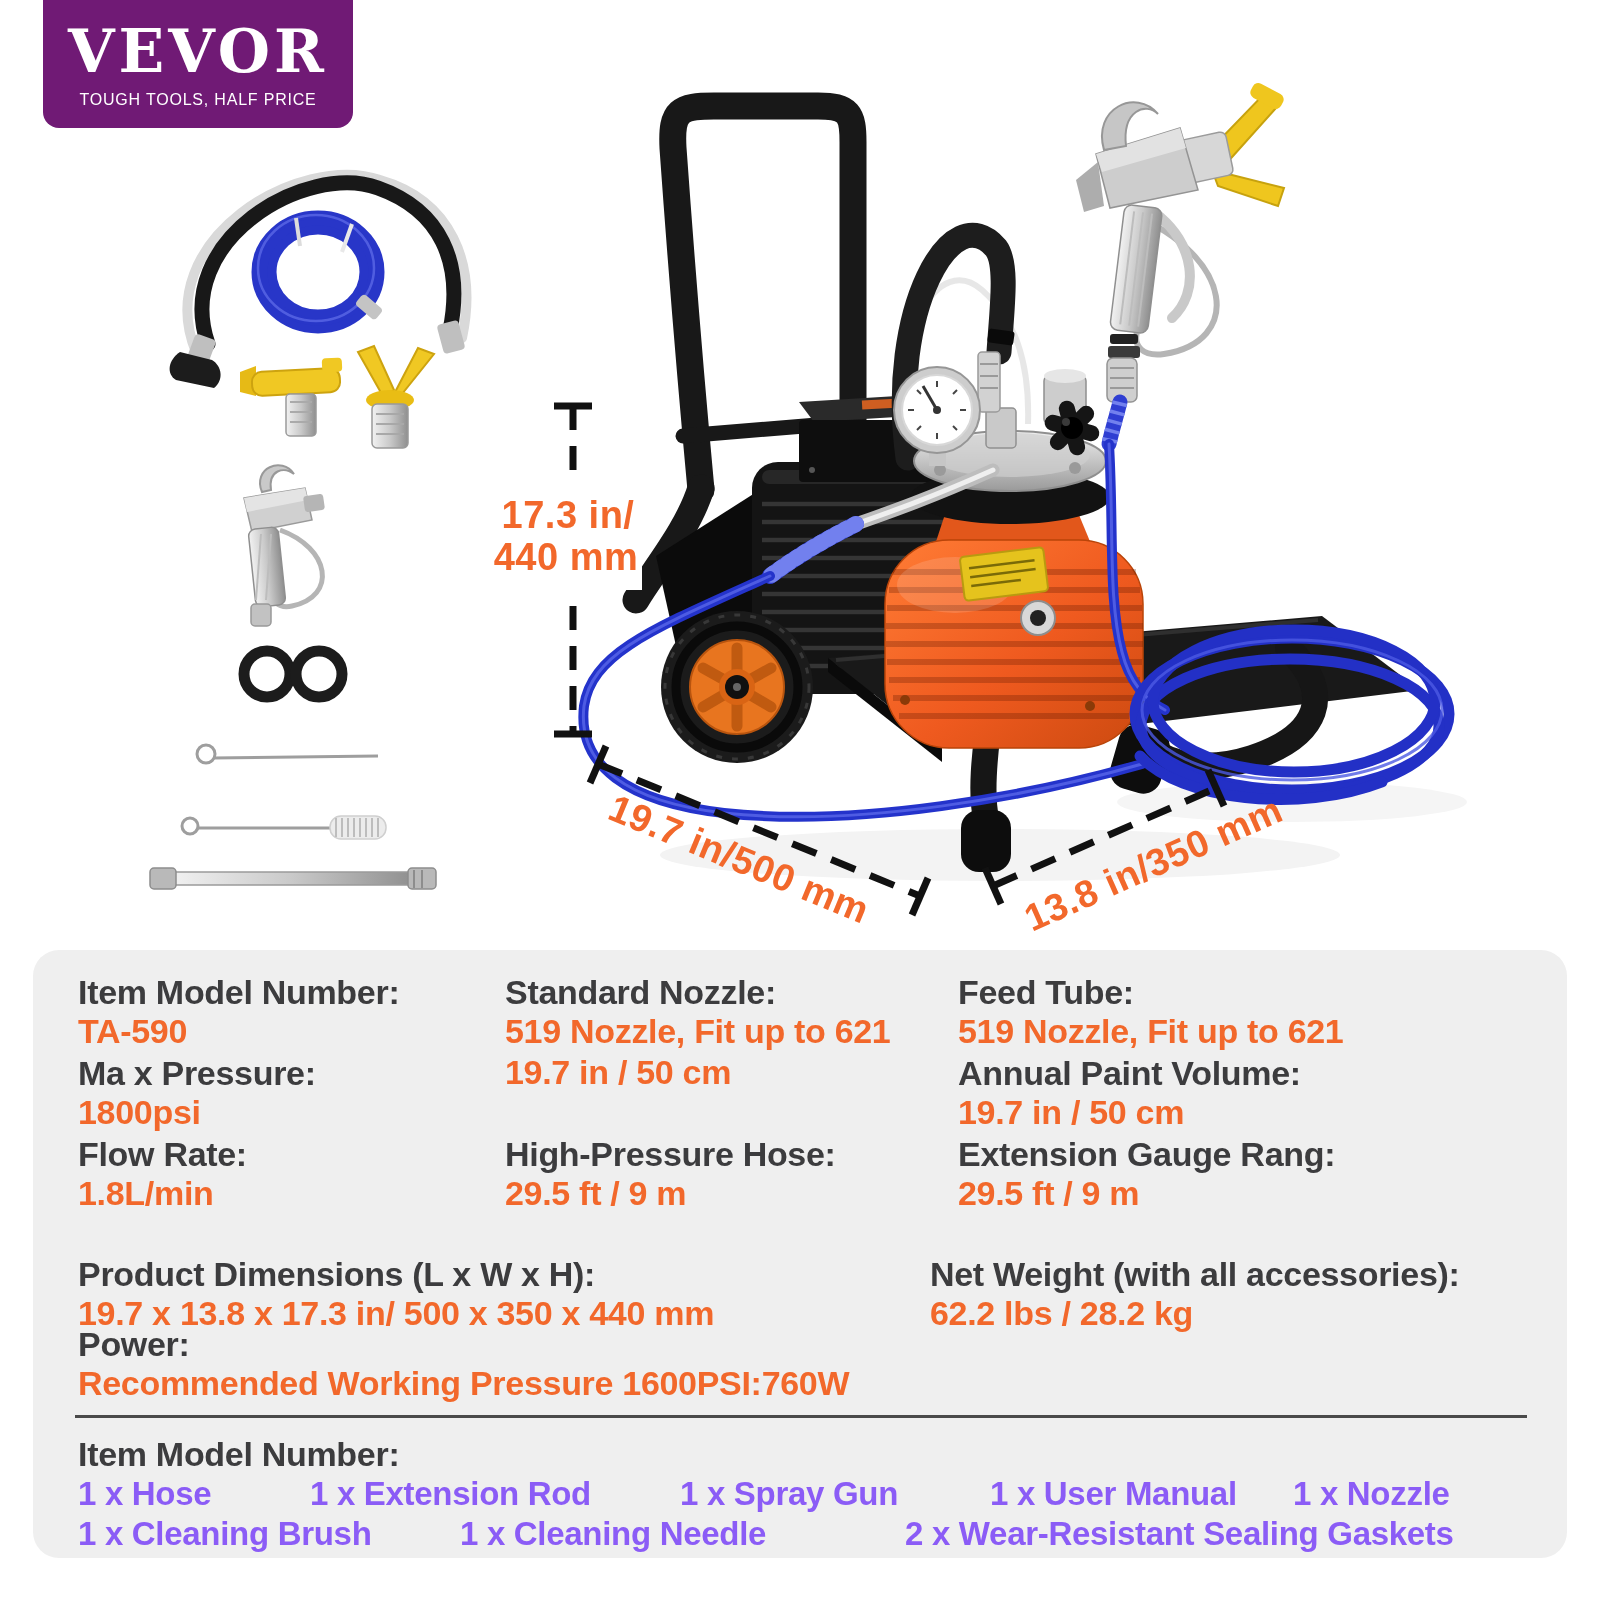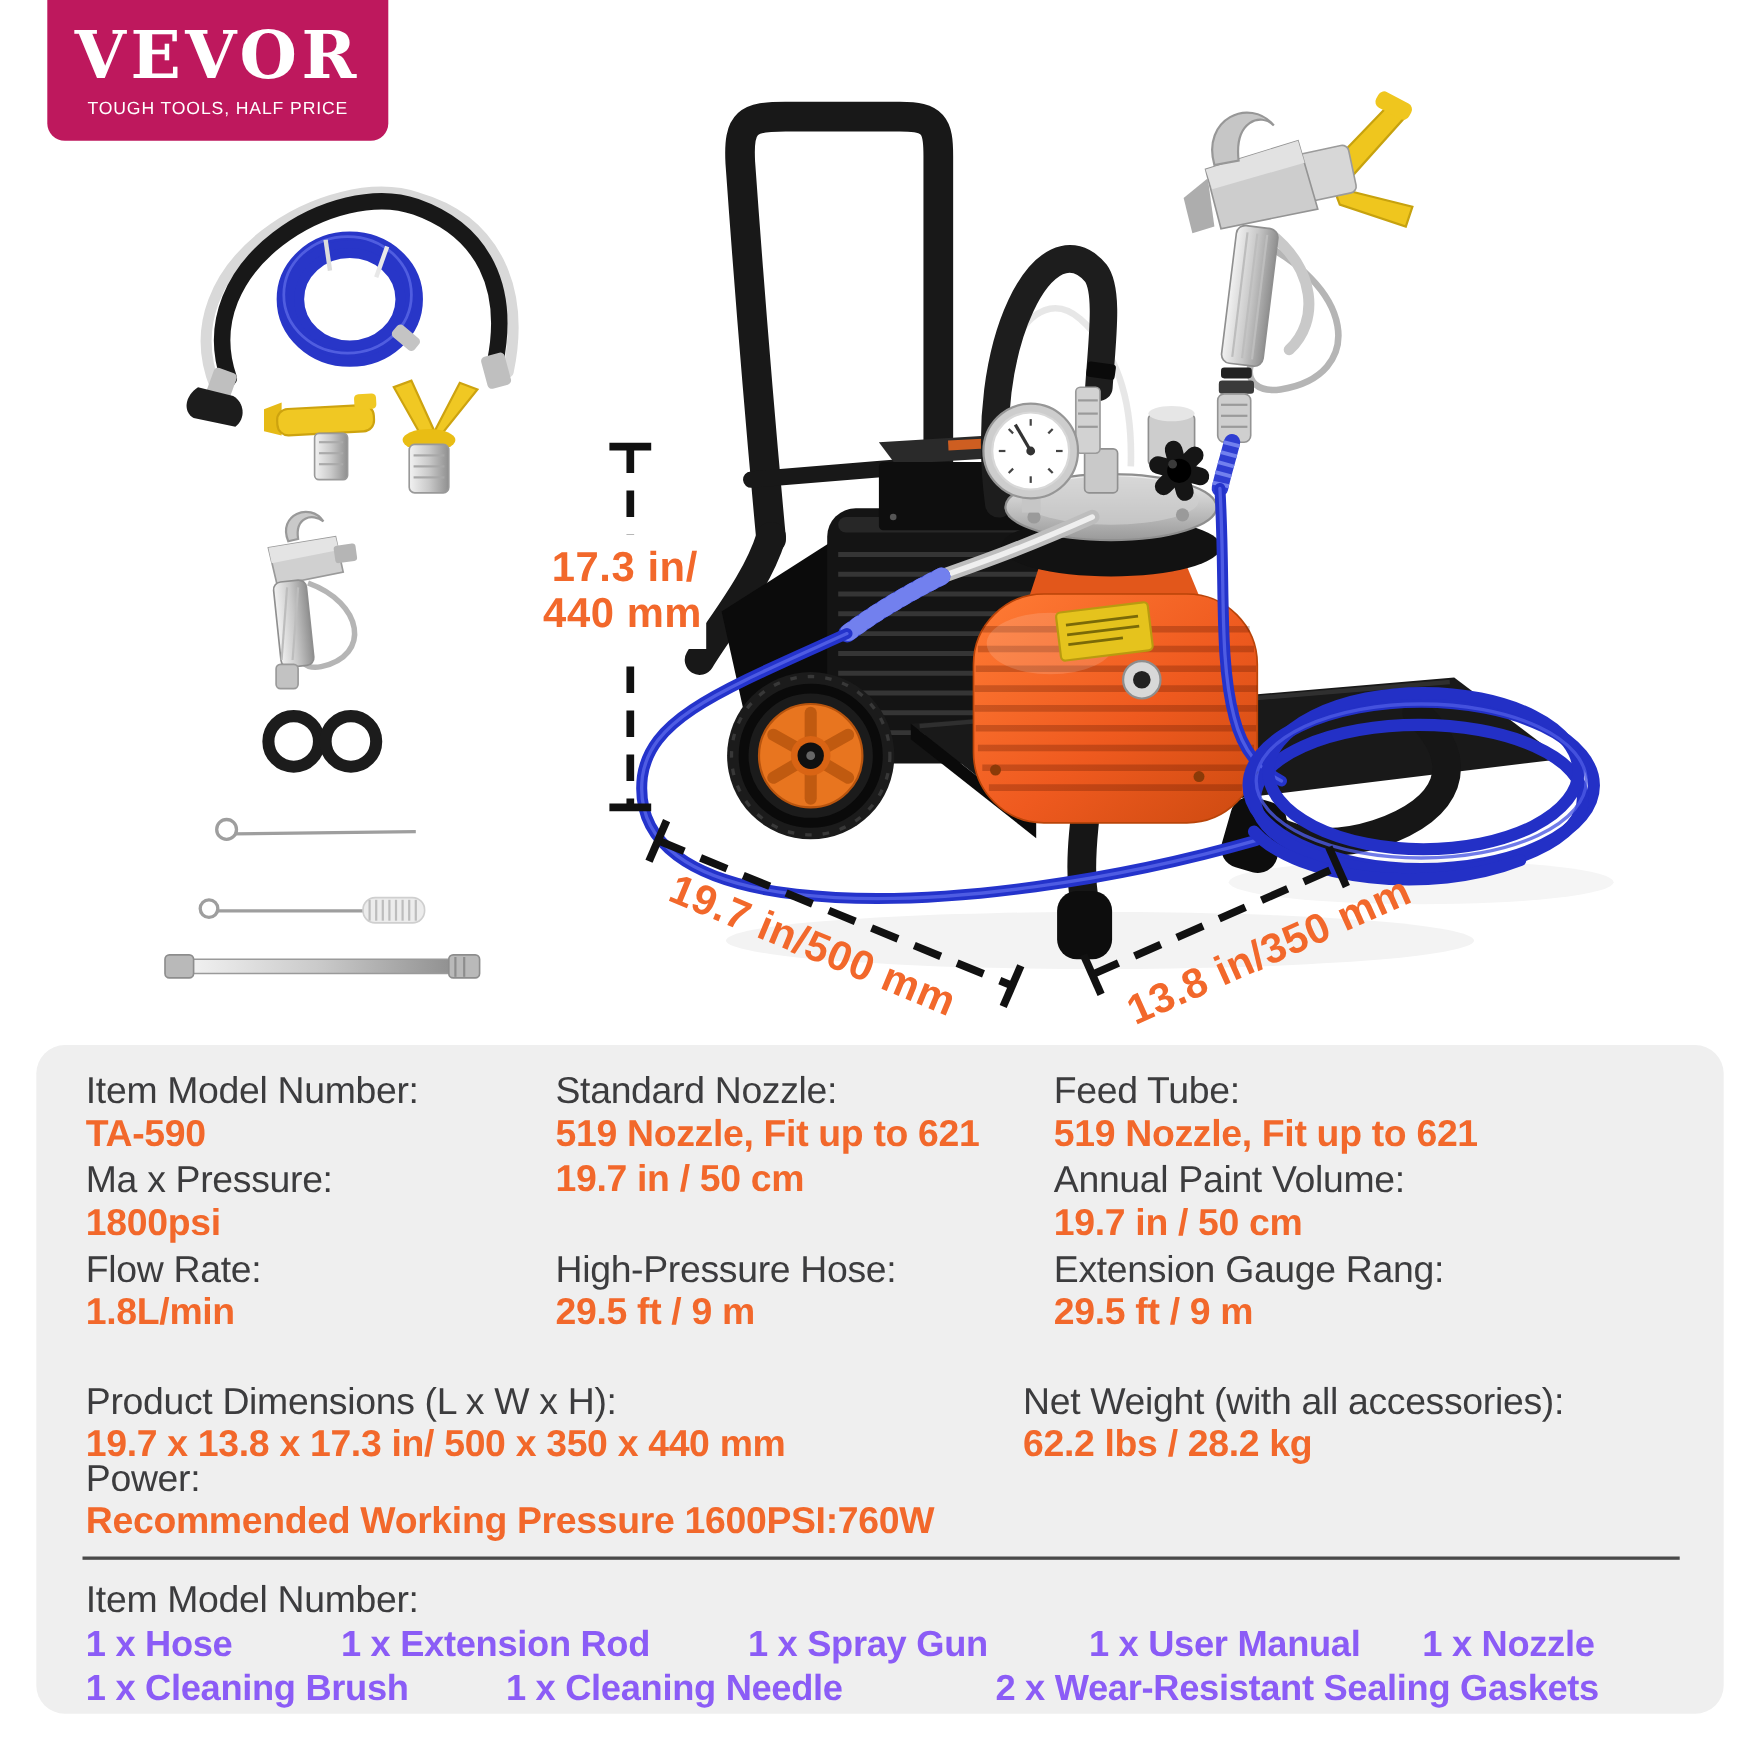--- a/index.html
+++ b/index.html
@@ -1,30 +1,30 @@
 <!DOCTYPE html>
 <html><head>
 <meta charset="utf-8">
 <style>
   html,body{margin:0;padding:0;background:#ffffff;}
   body{width:1600px;height:1600px;position:relative;overflow:hidden;
        font-family:"Liberation Sans",sans-serif;-webkit-font-smoothing:antialiased;}
   
-  .logo{position:absolute;left:43px;top:0;width:310px;height:128px;background:#be185d;
+  .logo{position:absolute;left:43px;top:0;width:310px;height:128px;background:#701a75;
         border-radius:0 0 16px 16px;display:flex;flex-direction:column;align-items:center;
         justify-content:center;color:#fff;z-index:5;}
   .logo .name{font-family:"DejaVu Serif",serif;font-weight:bold;font-size:60px;
               letter-spacing:4px;line-height:1;margin-top:2px;}
   .logo .tag{font-size:16px;font-weight:normal;letter-spacing:.8px;margin-top:10px;}
   
   .scene{position:absolute;left:0;top:0;width:1600px;height:950px;}
   
   .panel{position:absolute;left:33px;top:950px;width:1534px;height:608px;
          background:#EFEFEF;border-radius:26px;}
-  .lab{font-size:34px;font-weight:normal;color:#3C3C3E;letter-spacing:-.3px;line-height:40px;white-space:nowrap;}
+  .lab{font-size:34px;font-weight:bold;color:#3C3C3E;letter-spacing:-.3px;line-height:40px;white-space:nowrap;}
   .val{font-size:34px;font-weight:bold;color:#F2682B;letter-spacing:-.3px;line-height:38px;white-space:nowrap;}
   .grid1{position:absolute;left:45px;right:30px;top:22px;display:grid;
          grid-template-columns:427px 453px 1fr;grid-auto-rows:81px;}
   .grid2{position:absolute;left:45px;right:28px;top:276px;display:grid;
          grid-template-columns:852px 1fr;grid-auto-rows:90px;margin-top:28px;}
   .grid3{position:absolute;left:45px;right:30px;top:374px;}
   .divider{position:absolute;left:42px;right:40px;top:465px;border-top:3px solid #4A4A4A;}
   .pkg-head{position:absolute;left:45px;top:484px;}
   .pkg-item{position:absolute;font-size:33px;font-weight:bold;color:#8b5cf6;
             letter-spacing:-.3px;line-height:40px;white-space:nowrap;}

